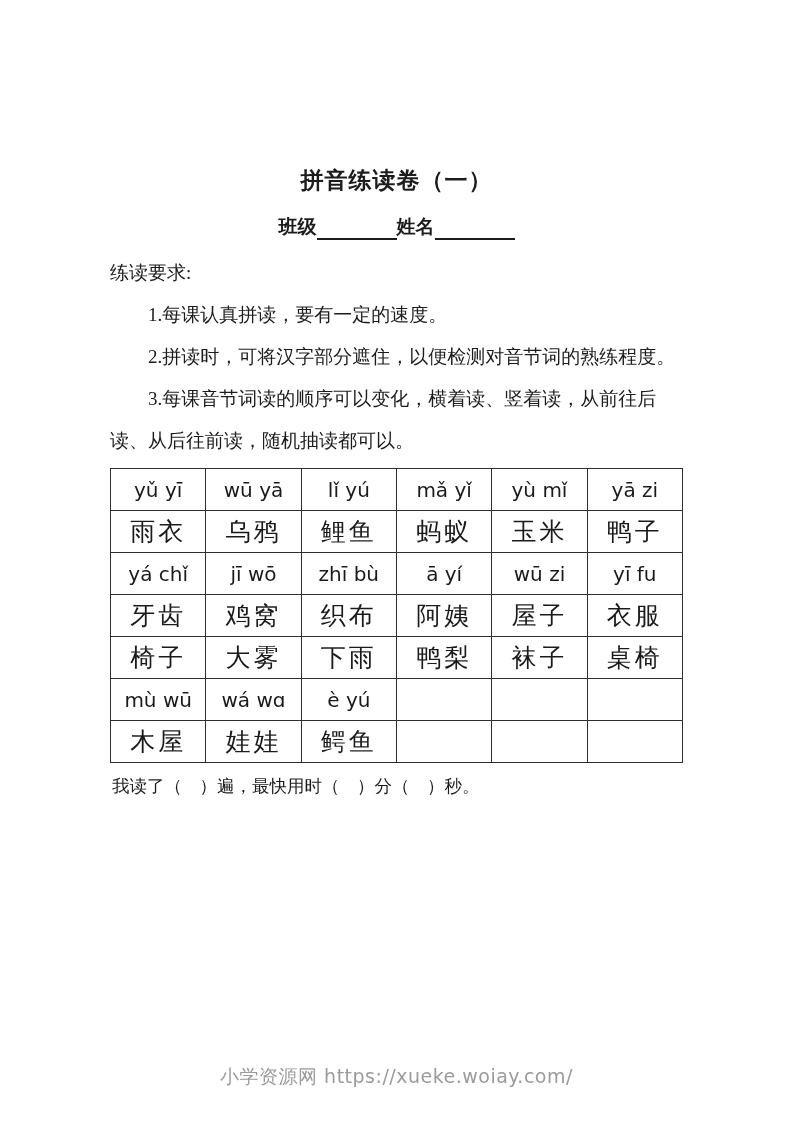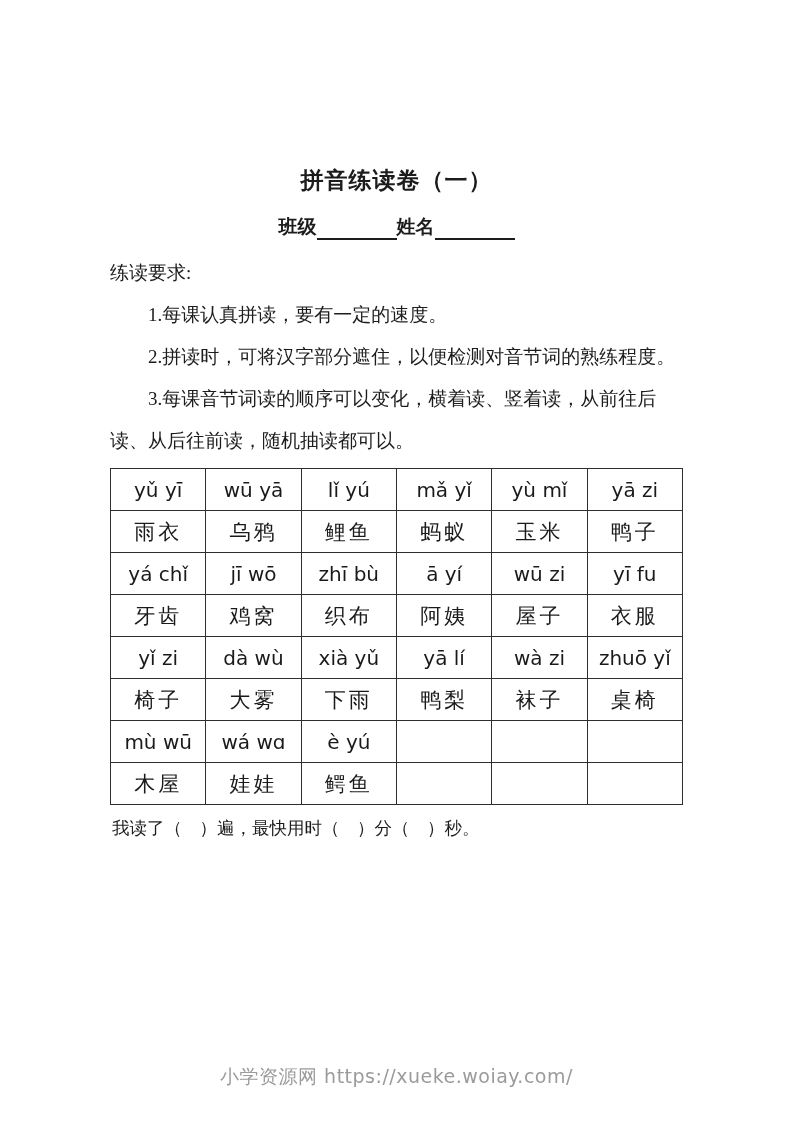--- a/index.html
+++ b/index.html
@@ -68,21 +68,21 @@
     white-space: nowrap;
   }
   tr.row-pinyin td {
     font-family: "DejaVu Sans", "Liberation Sans", sans-serif;
     font-size: 20px;
     color: #1a1a1a;
     margin-left: 24px;
   }
   tr.row-hanzi td {
     font-family: "Liberation Serif", "DejaVu Serif", serif;
-    font-size: 21px;
+    font-size: 25px;
     letter-spacing: 3px;
     color: #1a1a1a;
   }
   .readline {
     margin: 12px 0 0 112px;
     font-size: 17.5px;
     line-height: 22px;
   }
   .sitefooter {
     position: absolute;
@@ -149,28 +149,20 @@
         <td>yī fu</td>
       </tr>
       <tr class="row-hanzi">
         <td>牙齿</td>
         <td>鸡窝</td>
         <td>织布</td>
         <td>阿姨</td>
         <td>屋子</td>
         <td>衣服</td>
       </tr>
-      <tr class="row-pinyin">
-        <td>yǐ zi</td>
-        <td>dà wù</td>
-        <td>xià yǔ</td>
-        <td>yā lí</td>
-        <td>wà zi</td>
-        <td>zhuō yǐ</td>
-      </tr>
       <tr class="row-hanzi">
         <td>椅子</td>
         <td>大雾</td>
         <td>下雨</td>
         <td>鸭梨</td>
         <td>袜子</td>
         <td>桌椅</td>
       </tr>
       <tr class="row-pinyin">
         <td>mù wū</td>

